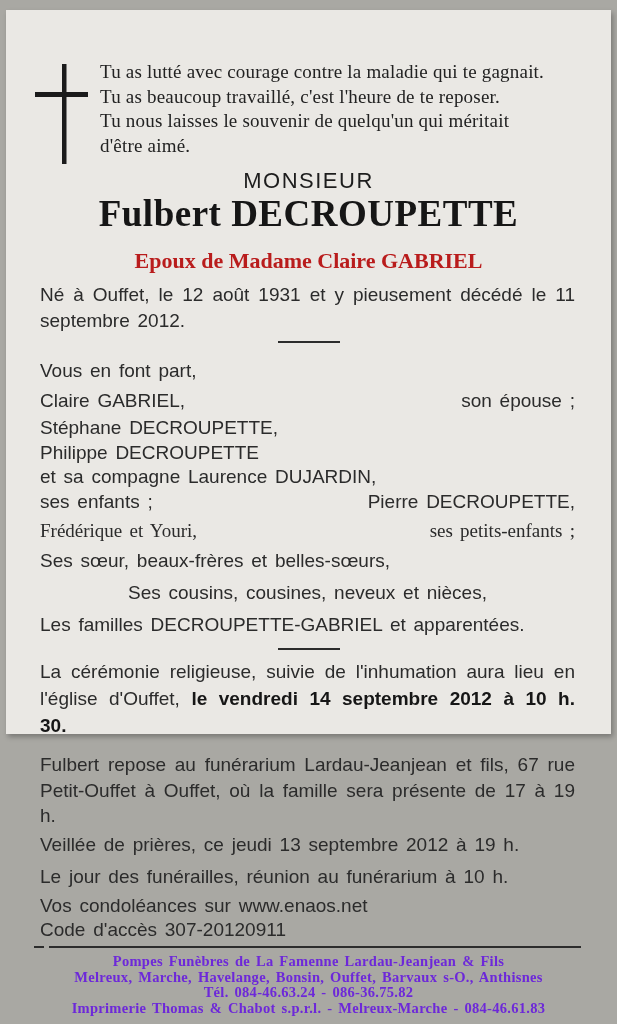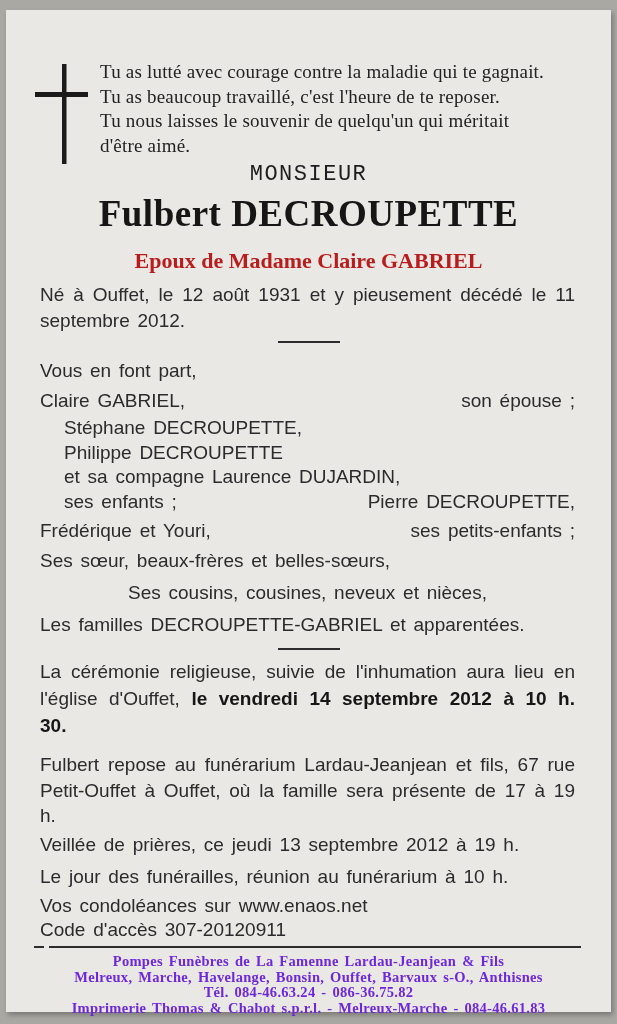--- a/index.html
+++ b/index.html
@@ -9,21 +9,21 @@
     height: 1024px;
     background: #a9a8a3;
     overflow: hidden;
     font-family: "Liberation Sans", sans-serif;
   }
   .card {
     position: absolute;
     left: 6px;
     top: 10px;
     width: 605px;
-    height: 1002px;
+    height: 724px;
     background: #eae8e4;
     box-shadow: 2px 3px 5px rgba(0,0,0,0.28);
     color: #262626;
   }
   .abs { position: absolute; }
 
   
   .cross { left: 20px; top: 44px; width: 62px; height: 110px; }
 
   
@@ -32,22 +32,22 @@
     font-family: "Liberation Serif", "DejaVu Serif", serif;
     font-size: 19px;
     line-height: 24.5px;
     color: #222;
     letter-spacing: 0.2px;
   }
 
   .centered { left: 0; right: 0; text-align: center; }
 
   .monsieur {
-    top: 152px;
-    font-family: Liberation Mono, monospace;
+    top: 158px;
+    font-family: Liberation Sans, sans-serif;
     font-size: 22px;
     letter-spacing: 1.5px;
     color: #1d1d1d;
   }
   .deceased-name {
     top: 182px;
     font-family: "Liberation Serif", "DejaVu Serif", serif;
     font-size: 37px;
     font-weight: 700;
     letter-spacing: 0.5px;
@@ -138,31 +138,31 @@
 
   <div class="abs divider" style="top:331px;"></div>
 
   <div class="abs body-text" style="top:348px;">Vous en font part,</div>
 
   <div class="abs body-text flex-row" style="top:378px;">
     <span>Claire GABRIEL,</span>
     <span>son épouse ;</span>
   </div>
 
-  <div class="abs body-text children-block" style="top:406px;margin-left:24px;">
+  <div class="abs body-text children-block" style="top:406px;">
     <div>Stéphane DECROUPETTE,</div>
     <div>Philippe DECROUPETTE</div>
     <div>et sa compagne Laurence DUJARDIN,</div>
     <div class="flex-row">
       <span>ses enfants ;</span>
       <span>Pierre DECROUPETTE,</span>
     </div>
   </div>
 
-  <div class="abs body-text flex-row" style="top:508px;">
+  <div class="abs body-text flex-row" style="top:508px;font-family:Liberation Serif, serif;">
     <span>Frédérique et Youri,</span>
     <span>ses petits-enfants ;</span>
   </div>
 
   <div class="abs body-text" style="top:538px;">Ses sœur, beaux-frères et belles-sœurs,</div>
   <div class="abs body-text" style="top:570px;text-align:center;">Ses cousins, cousines, neveux et nièces,</div>
   <div class="abs body-text" style="top:602px;">Les familles DECROUPETTE-GABRIEL et apparentées.</div>
 
   <div class="abs divider" style="top:638px;"></div>
 

